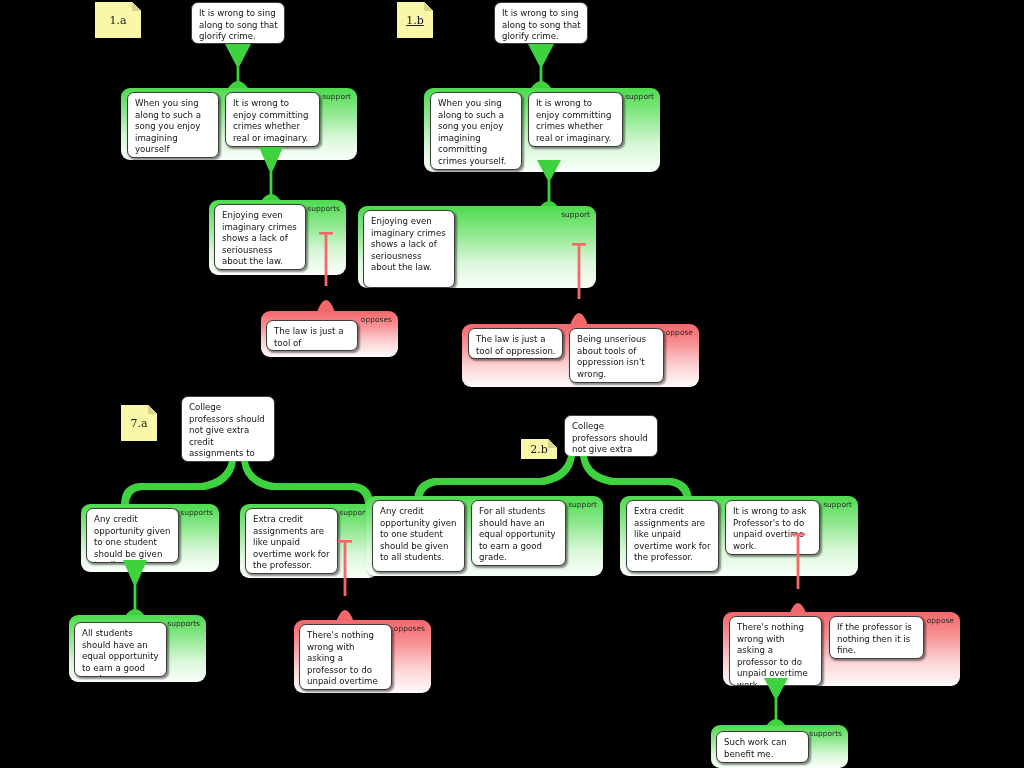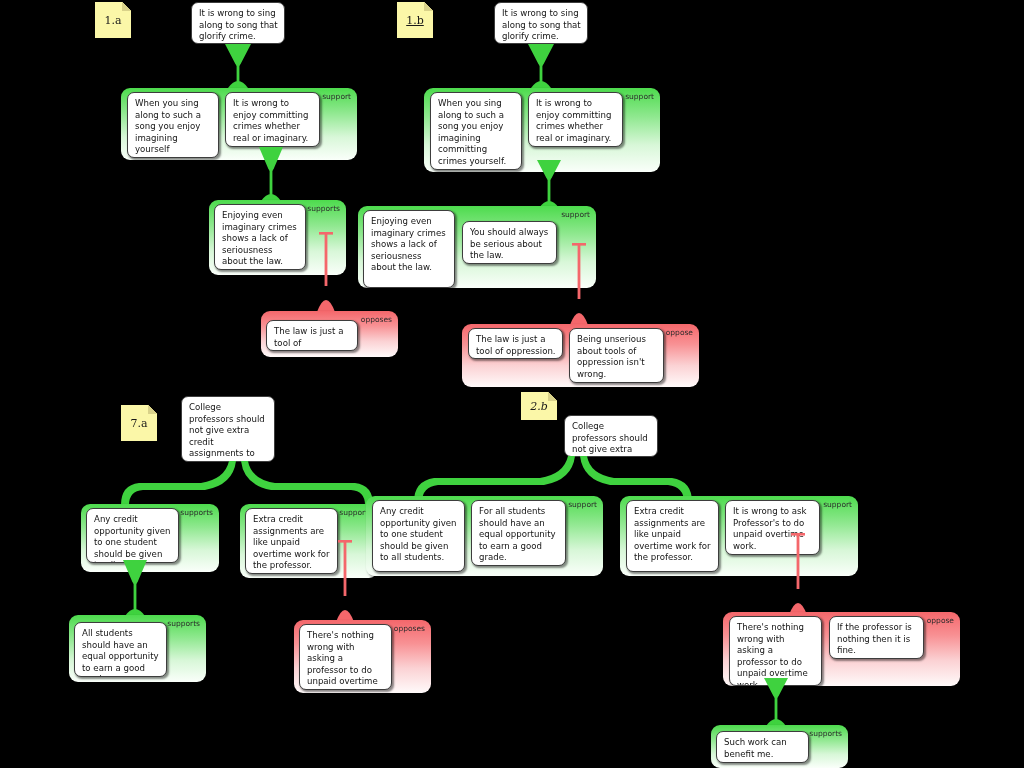--- a/index.html
+++ b/index.html
@@ -88,21 +88,21 @@
   .conn {
     position: absolute;
   }
   .conn svg { display: block; }
 </style>
 </head>
 <body>
 
 <div id="canvas">
 
-  <div class="note" style="left:95px; top:2px; width:36px; height:36px;">
+  <div class="note" style="left:95px; top:2px; width:46px; height:36px;">
     <span class="fold"></span>
     <span>1.a</span>
   </div>
 
   <div class="card root" style="left:191px; top:2px; width:94px; height:42px;">It is wrong to sing along to song that glorify crime.</div>
 
   <div class="conn" style="left:225px; top:44px; width:26px; height:46px;">
     <svg width="26" height="46" viewBox="0 0 26 46">
       <path d="M0 0 H26 L15.6 20 Q13 23 13 25 Q13 23 10.4 20 Z" fill="#3fd23f"></path>
       <path d="M3 44 Q13 30 23 44 Z" fill="#3fd23f"></path>
@@ -168,21 +168,20 @@
       <path d="M1 0 H25 L15.6 18 Q13 21 13 23 Q13 21 10.4 18 Z" fill="#3fd23f"></path>
       <path d="M3 48 Q13 34 23 48 Z" fill="#3fd23f"></path>
       <rect x="11.6" y="18" width="2.8" height="32" fill="#3fd23f"></rect>
     </svg>
   </div>
 
   <div class="group support" style="left:358px; top:206px; width:238px; height:82px;">
     <span class="tag">support</span>
   </div>
   <div class="card" style="left:363px; top:210px; width:92px; height:78px;">Enjoying even imaginary crimes shows a lack of seriousness about the law.</div>
-  <div class="card" style="left:462px; top:221px; width:95px; height:43px;">You should always be serious about the law.</div>
 
   <div class="conn" style="left:566px; top:243px; width:26px; height:84px;">
     <svg width="26" height="84" viewBox="0 0 26 84">
       <rect x="6" y="0" width="14" height="2.6" fill="#f4676b"></rect>
       <rect x="11.6" y="2" width="2.8" height="54" fill="#f4676b"></rect>
       <path d="M4 82 Q13 58 22 82 Z" fill="#f4676b"></path>
     </svg>
   </div>
 
   <div class="group oppose" style="left:462px; top:324px; width:237px; height:63px;">
@@ -234,21 +233,21 @@
       <rect x="11.6" y="2" width="2.8" height="54" fill="#f4676b"></rect>
       <path d="M4 82 Q13 58 22 82 Z" fill="#f4676b"></path>
     </svg>
   </div>
 
   <div class="group oppose" style="left:294px; top:620px; width:137px; height:73px;">
     <span class="tag">opposes</span>
   </div>
   <div class="card" style="left:299px; top:624px; width:93px; height:66px;">There's nothing wrong with asking a professor to do unpaid overtime work.</div>
 
-  <div class="note" style="left:521px; top:392px; width:36px; height:28px;font-style:italic;">
+  <div class="note" style="left:521px; top:439px; width:36px; height:20px;">
     <span class="fold"></span>
     <span>2.b</span>
   </div>
 
   <div class="card root" style="left:564px; top:415px; width:94px; height:42px;">College professors should not give extra credit work.</div>
 
   <div class="conn" style="left:400px; top:456px; width:300px; height:48px;">
     <svg width="300" height="48" viewBox="0 0 300 48">
       <path d="M168 0 Q164 18 140 22 L34 22 Q14 25 14 46 L22 46 Q22 31 38 29 L144 29 Q172 24 175 0 Z" fill="#3fd23f"></path>
       <path d="M180 0 Q183 24 210 29 L268 29 Q284 31 284 46 L292 46 Q292 25 272 22 L214 22 Q190 18 187 0 Z" fill="#3fd23f"></path>

